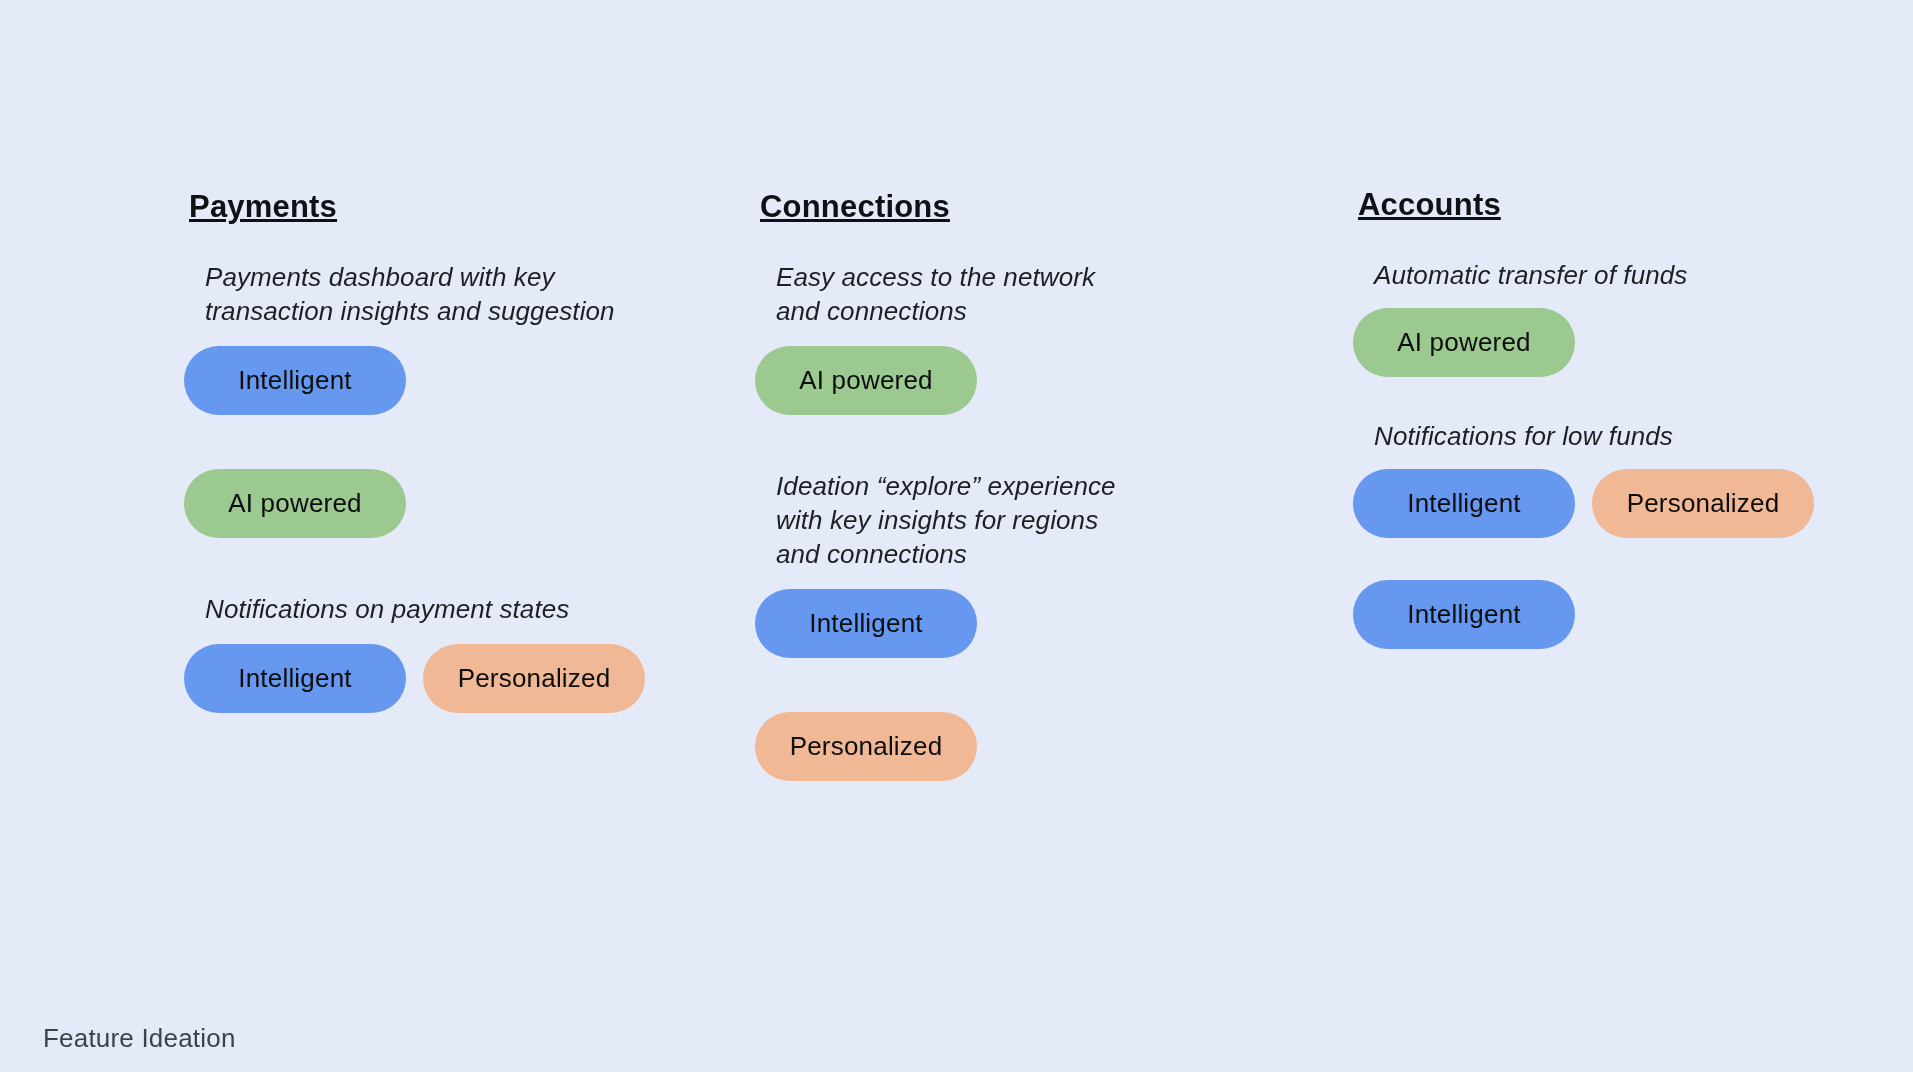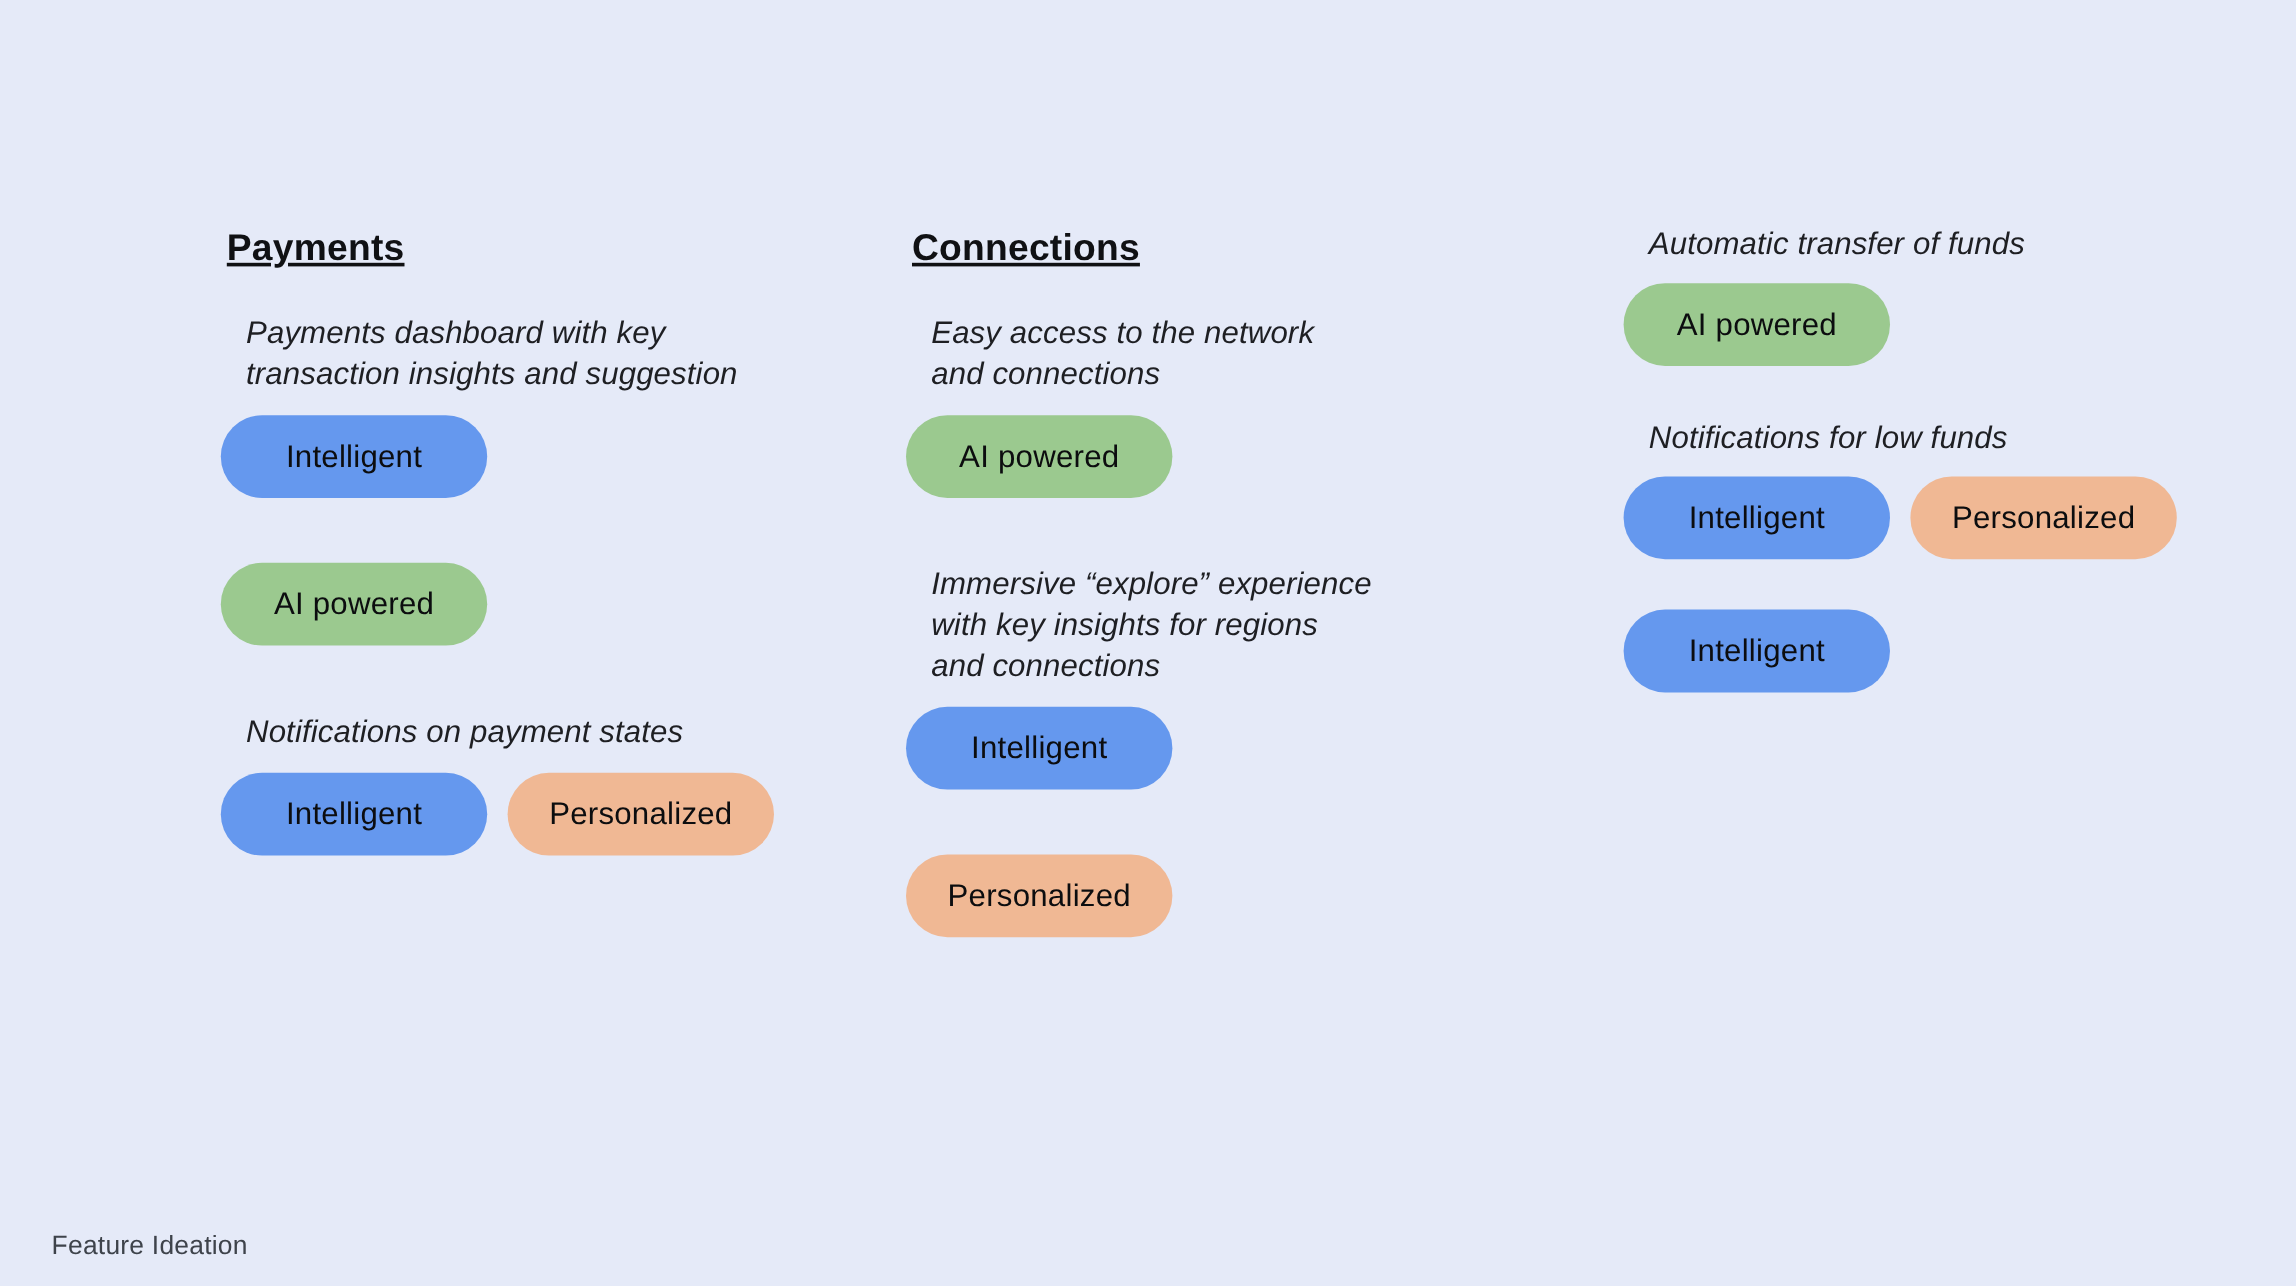--- a/index.html
+++ b/index.html
@@ -67,21 +67,21 @@
     color: #0C0D0F;
     letter-spacing: 0.2px;
     box-sizing: border-box;
     flex: 0 0 auto;
   }
 
   .board-title {
     position: absolute;
     left: 43px;
     top: 1021px;
-    font-size: 22px;
+    font-size: 26px;
     line-height: 34px;
     color: #3E434B;
     letter-spacing: 0.2px;
   }
 </style>
 </head>
 <body style="background: rgb(229, 234, 248);">
 
 <div class="board">
 
@@ -107,33 +107,34 @@
 
   <section class="column col-1">
     <h2 class="column-title">Connections</h2>
 
     <p class="feature-description">Easy access to the network
 and connections</p>
     <div class="pill-row">
       <span class="pill" style="background: rgb(155, 201, 143);">AI powered</span>
     </div>
 
-    <p class="feature-description">Immersive “explore” experience
+    <p class="feature-description">Ideation “explore” experience
 with key insights for regions
 and connections</p>
     <div class="pill-row">
       <span class="pill" style="background: rgb(101, 152, 238);">Intelligent</span>
     </div>
 
     <div class="pill-row">
       <span class="pill" style="background: rgb(240, 184, 148);">Personalized</span>
     </div>
   </section>
 
   <section class="column col-2">
+    <h2 class="column-title">Accounts</h2>
 
     <p class="feature-description">Automatic transfer of funds</p>
     <div class="pill-row">
       <span class="pill" style="background: rgb(155, 201, 143);">AI powered</span>
     </div>
 
     <p class="feature-description">Notifications for low funds</p>
     <div class="pill-row">
       <span class="pill" style="background: rgb(101, 152, 238);">Intelligent</span>
       <span class="pill" style="background: rgb(240, 184, 148);">Personalized</span>

